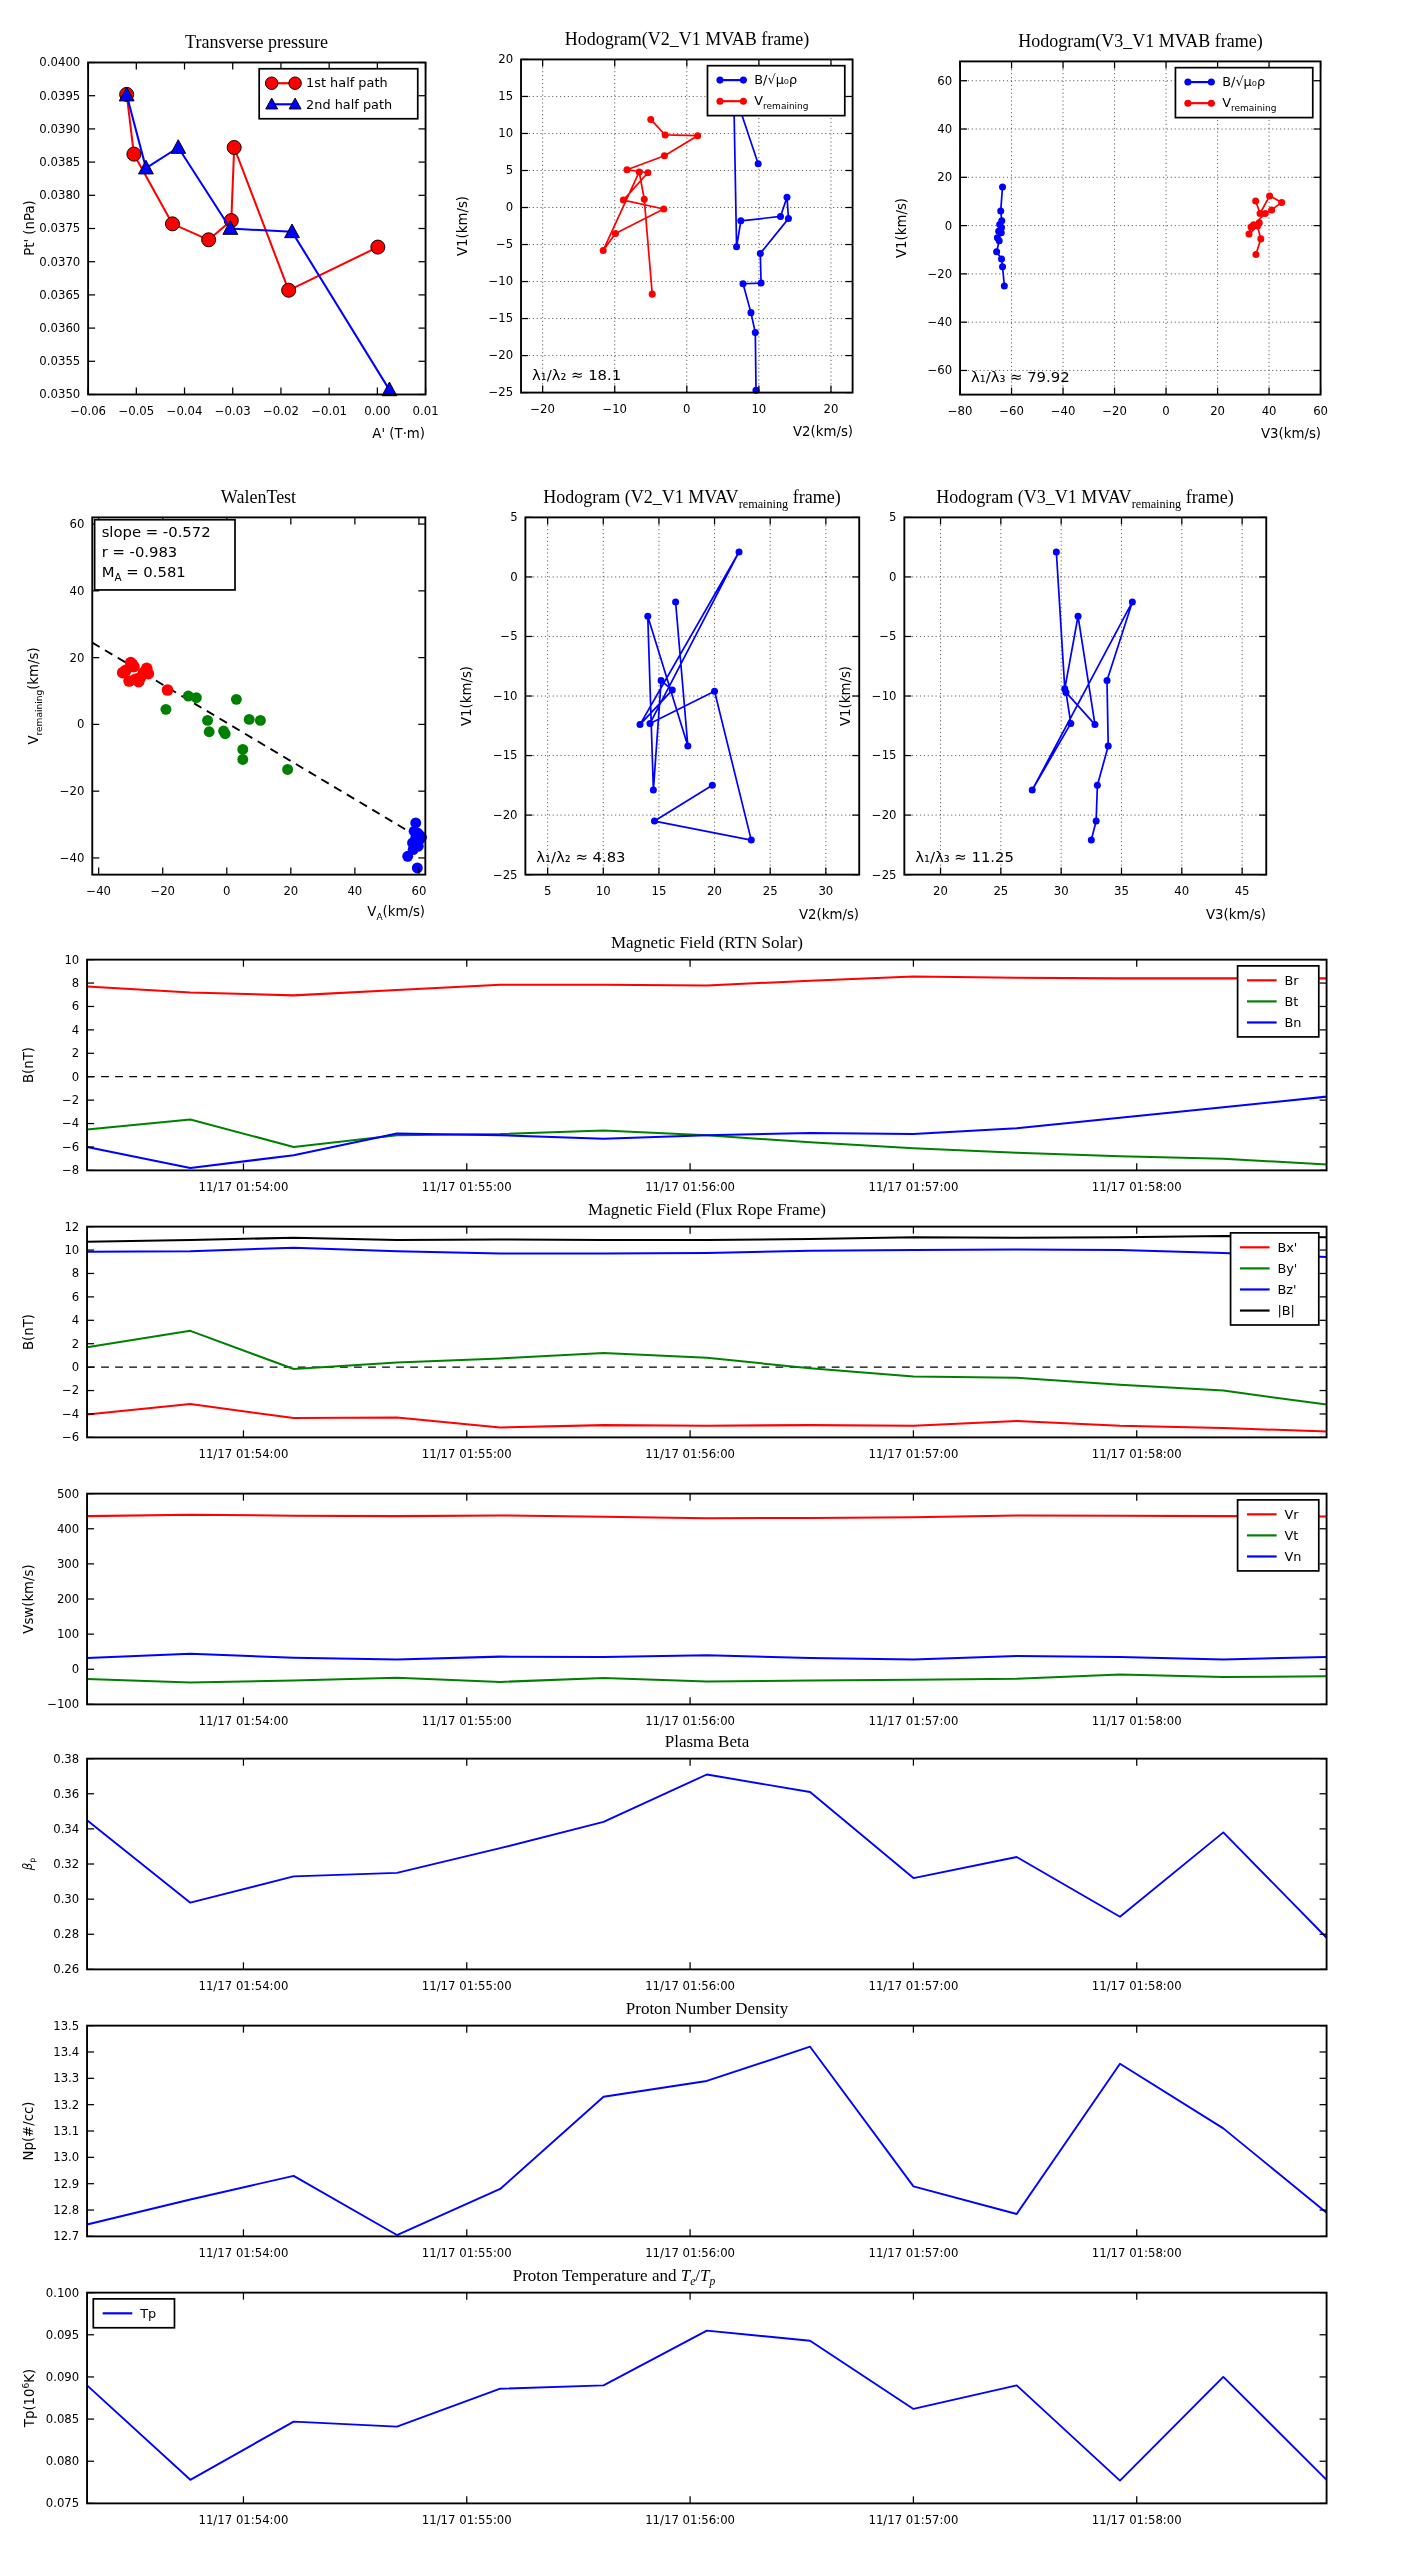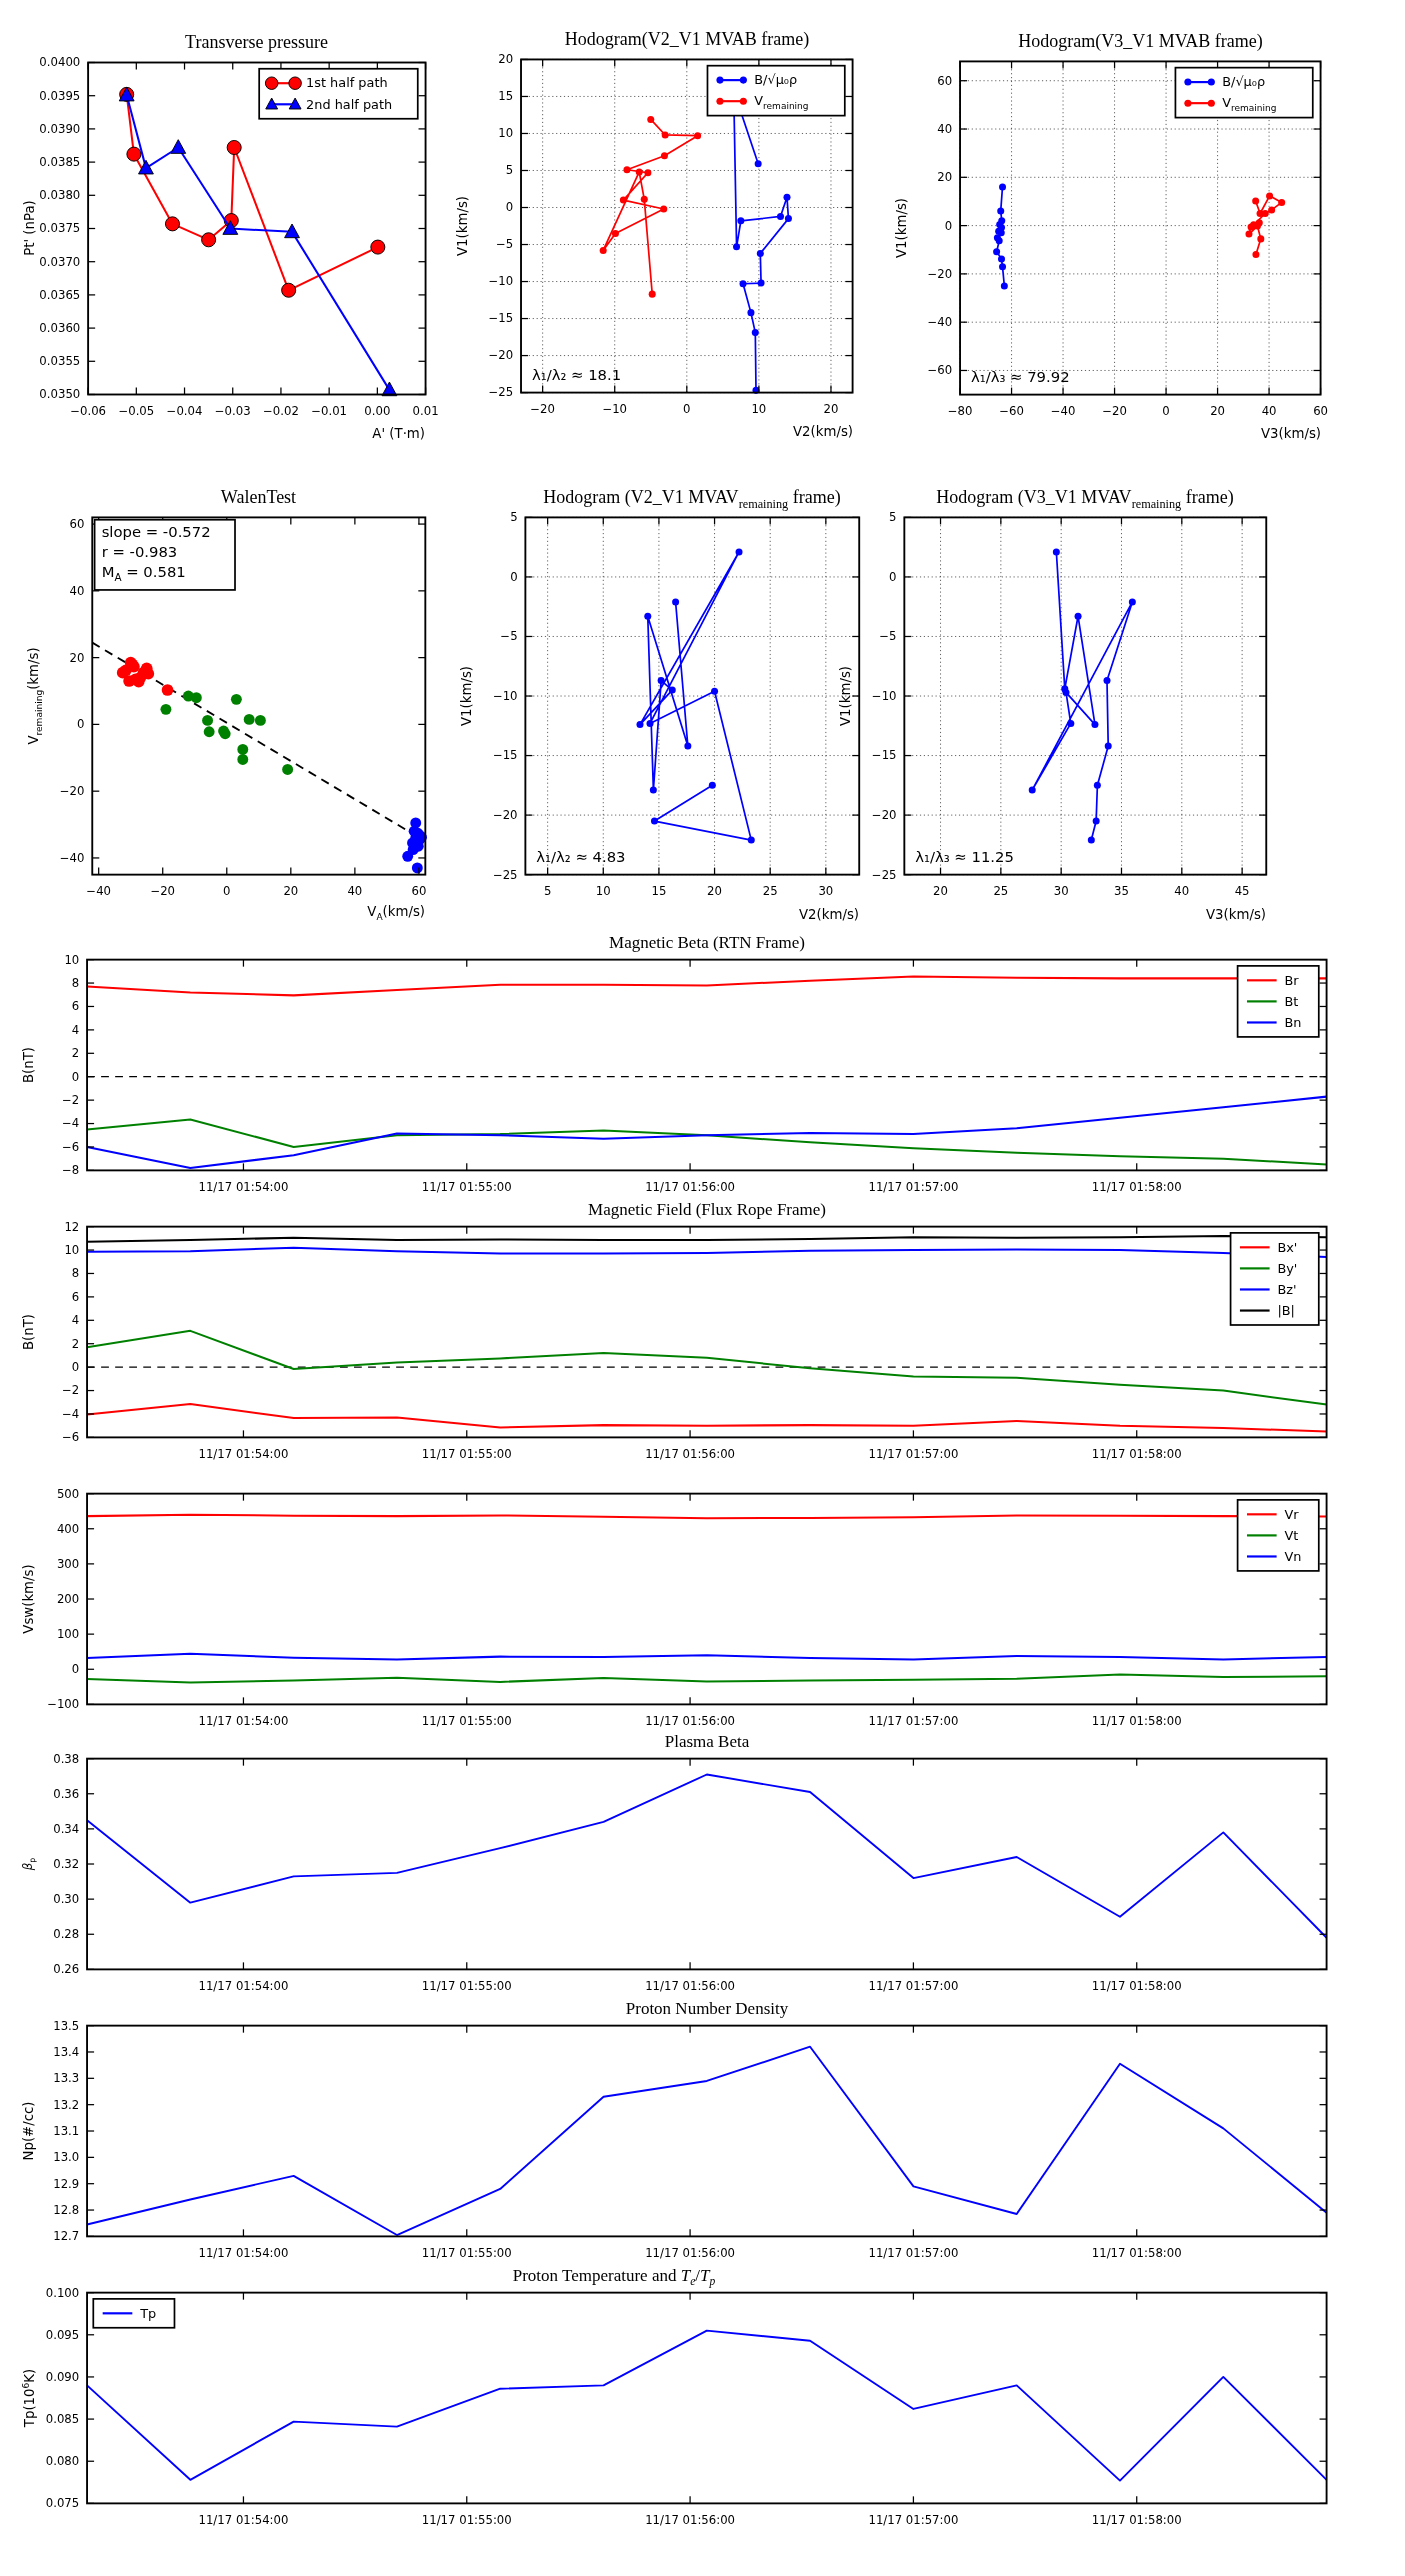--- a/index.html
+++ b/index.html
@@ -570,21 +570,21 @@
         <line x1="564" y1="106.33333333333331" x2="555" y2="106.33333333333331" stroke="#000" stroke-width="1.6"></line>
         <text x="90" y="111.33333333333331" font-size="15" text-anchor="end" fill="#000"><tspan>0</tspan></text>
         <line x1="100" y1="30" x2="109" y2="30" stroke="#000" stroke-width="1.6"></line>
         <line x1="564" y1="30" x2="555" y2="30" stroke="#000" stroke-width="1.6"></line>
         <text x="90" y="35" font-size="15" text-anchor="end" fill="#000"><tspan>5</tspan></text>
         <text x="114" y="472" font-size="19" text-anchor="start" fill="#000"><tspan>λ₁/λ₃ ≈ 11.25</tspan></text>
       </svg>
   </div>
 
   <div class="panel ts" style="left:87px;top:959px;width:1240px;height:211px;">
-    <div class="ptitle">Magnetic Beta (RTN Frame)</div>
+    <div class="ptitle">Magnetic Field (RTN Solar)</div>
     <div class="ylab"><span>B(nT)</span></div>
     <svg width="1341" height="283" style="left:-78px;top:-23.4px;" viewBox="0 0 1718 362">
         <rect x="100" y="30" width="1588" height="270" fill="#ffffff"></rect>
         <line x1="100" y1="180" x2="1688" y2="180" stroke="#000" stroke-width="1.6" stroke-dasharray="10,8"></line>
         <path d="M100.0,64.5L232.3,72.0L364.7,75.8L497.0,69.0L629.3,62.3L761.7,62.3L894.0,63.0L1026.3,57.0L1158.7,51.7L1291.0,53.3L1423.3,54.0L1555.7,54.0L1688.0,54.0" fill="none" stroke="#ff0000" stroke-width="2.6" stroke-linejoin="round"></path>
         <path d="M100.0,247.5L232.3,234.8L364.7,270.0L497.0,255.0L629.3,253.5L761.7,249.0L894.0,255.0L1026.3,264.0L1158.7,271.5L1291.0,277.5L1423.3,282.0L1555.7,285.0L1688.0,292.5" fill="none" stroke="#008000" stroke-width="2.6" stroke-linejoin="round"></path>
         <path d="M100.0,270.0L232.3,297.0L364.7,280.5L497.0,252.8L629.3,255.0L761.7,259.5L894.0,255.0L1026.3,252.0L1158.7,253.5L1291.0,246.0L1423.3,232.5L1555.7,219.0L1688.0,205.5" fill="none" stroke="#0000ff" stroke-width="2.6" stroke-linejoin="round"></path>
         <rect x="100" y="30" width="1588" height="270" fill="none" stroke="#000" stroke-width="2.4"></rect>
         <line x1="300.35266666666666" y1="300" x2="300.35266666666666" y2="291" stroke="#000" stroke-width="1.6"></line>
         <line x1="300.35266666666666" y1="30" x2="300.35266666666666" y2="39" stroke="#000" stroke-width="1.6"></line>

